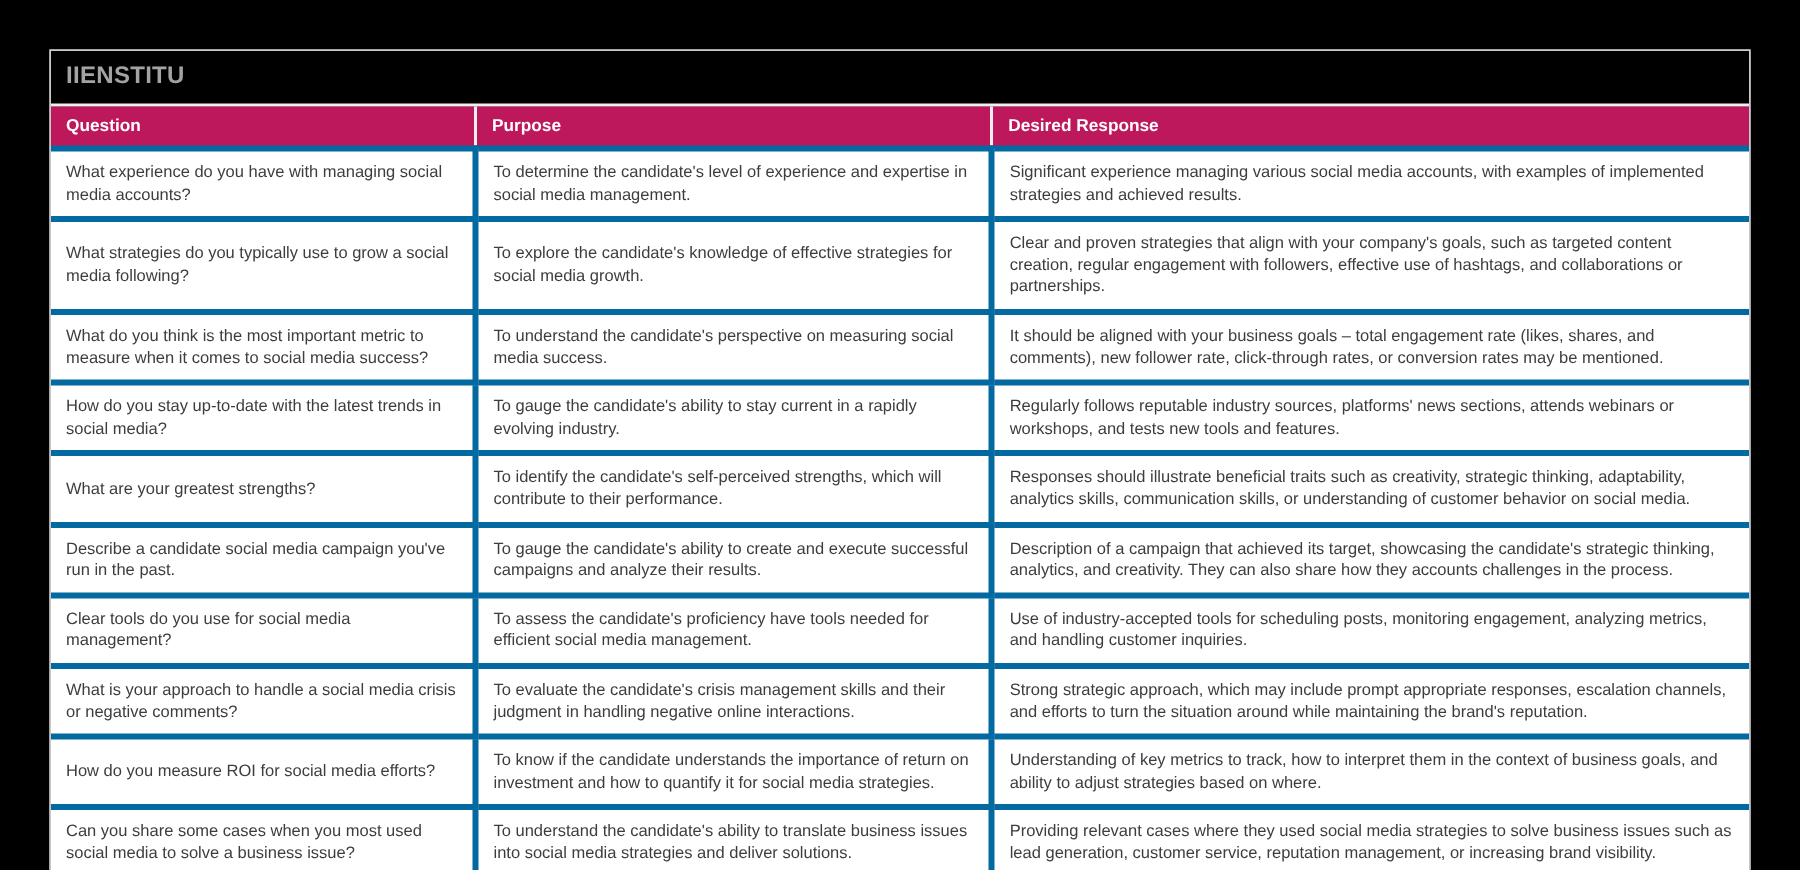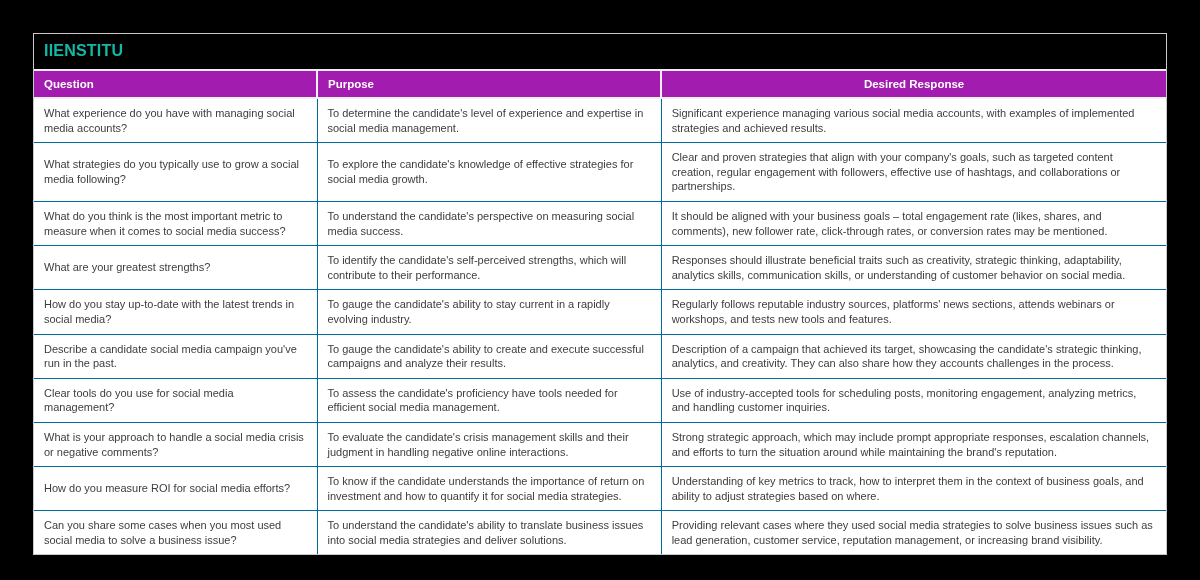--- a/index.html
+++ b/index.html
@@ -14,54 +14,54 @@
   .card {
     position: absolute;
     left: 33px;
     top: 33px;
     width: 1134px;
     background: #ffffff;
     border: 1px solid #c9c9c9;
   }
   .title-bar {
     background: #000000;
-    color: #14b8a6;
+    color: #a3a3a3;
     font-size: 16px;
     font-weight: bold;
     letter-spacing: 0.2px;
     padding: 8px 10px 9px 10px;
     border-bottom: 2px solid #efefef;
   }
   table.grid {
     width: 100%;
     border-collapse: collapse;
     table-layout: fixed;
   }
   col.c-question { width: 25.0%; }
   col.c-purpose  { width: 30.4%; }
   col.c-desired  { width: 44.6%; }
   table.grid th {
-    background: #a21caf;
+    background: #be185d;
     color: #ffffff;
     font-size: 11.5px;
     font-weight: bold;
     text-align: left;
     padding: 7px 10px;
     border: 2px solid #efefef;
     border-top: none;
   }
   table.grid th:first-child { border-left: none; }
-  table.grid th:last-child { border-right: none; text-align: center; }
+  table.grid th:last-child { border-right: none; }
   table.grid td {
     font-size: 11px;
     line-height: 14.6px;
     color: #3d3d3d;
     vertical-align: middle;
     padding: 7px 10px;
-    border: 1px solid #0369a1;
+    border: 4px solid #0369a1;
     background: #ffffff;
   }
   table.grid td:first-child { border-left: none; }
   table.grid td:last-child { border-right: none; }
   table.grid tr:last-child td { border-bottom: none; }
 </style>
 </head>
 <body>
 
 <div class="card">
@@ -89,28 +89,28 @@
         <td>What strategies do you typically use to grow a social media following?</td>
         <td>To explore the candidate's knowledge of effective strategies for social media growth.</td>
         <td>Clear and proven strategies that align with your company's goals, such as targeted content creation, regular engagement with followers, effective use of hashtags, and collaborations or partnerships.</td>
       </tr>
       <tr>
         <td>What do you think is the most important metric to measure when it comes to social media success?</td>
         <td>To understand the candidate's perspective on measuring social media success.</td>
         <td>It should be aligned with your business goals – total engagement rate (likes, shares, and comments), new follower rate, click-through rates, or conversion rates may be mentioned.</td>
       </tr>
       <tr>
+        <td>How do you stay up-to-date with the latest trends in social media?</td>
+        <td>To gauge the candidate's ability to stay current in a rapidly evolving industry.</td>
+        <td>Regularly follows reputable industry sources, platforms' news sections, attends webinars or workshops, and tests new tools and features.</td>
+      </tr>
+      <tr>
         <td>What are your greatest strengths?</td>
         <td>To identify the candidate's self-perceived strengths, which will contribute to their performance.</td>
         <td>Responses should illustrate beneficial traits such as creativity, strategic thinking, adaptability, analytics skills, communication skills, or understanding of customer behavior on social media.</td>
-      </tr>
-      <tr>
-        <td>How do you stay up-to-date with the latest trends in social media?</td>
-        <td>To gauge the candidate's ability to stay current in a rapidly evolving industry.</td>
-        <td>Regularly follows reputable industry sources, platforms' news sections, attends webinars or workshops, and tests new tools and features.</td>
       </tr>
       <tr>
         <td>Describe a candidate social media campaign you've run in the past.</td>
         <td>To gauge the candidate's ability to create and execute successful campaigns and analyze their results.</td>
         <td>Description of a campaign that achieved its target, showcasing the candidate's strategic thinking, analytics, and creativity. They can also share how they accounts challenges in the process.</td>
       </tr>
       <tr>
         <td>Clear tools do you use for social media management?</td>
         <td>To assess the candidate's proficiency have tools needed for efficient social media management.</td>
         <td>Use of industry-accepted tools for scheduling posts, monitoring engagement, analyzing metrics, and handling customer inquiries.</td>

